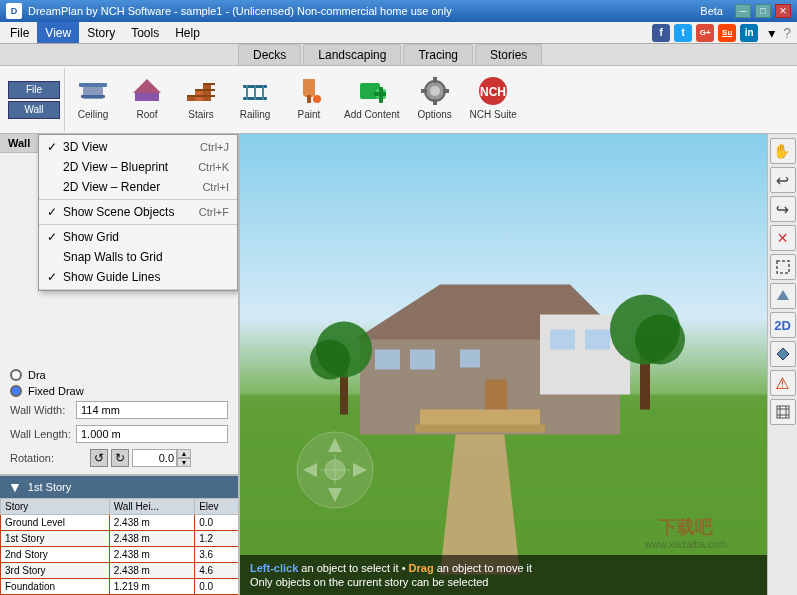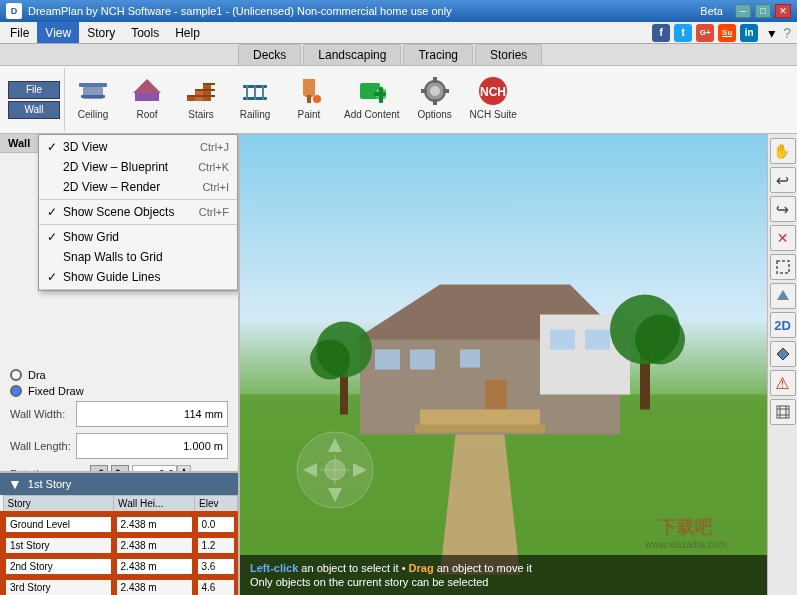--- a/index.html
+++ b/index.html
@@ -153,23 +153,23 @@
       align-items: center;
       margin-bottom: 6px;
       font-size: 11px;
     }
     .panel-label { width: 80px; color: #444; }
     .panel-input {
       flex: 1;
       height: 18px;
       border: 1px solid #aaa;
       background: #fff;
-      padding: 12px 4px;
+      padding: 4px 4px;
       font-size: 11px;
-      text-align: right;
+      text-align: left;
     }
     .radio-row { display: flex; align-items: center; gap: 6px; font-size: 11px; margin-bottom: 4px; }
     .radio-dot { width: 12px; height: 12px; border: 2px solid #666; border-radius: 50%; background: #fff; }
     .radio-dot.selected { background: #4080ff; }
 
     
     #wall-header {
       background: #d0d0d0;
       padding: 3px 8px;
       font-weight: bold;
@@ -197,21 +197,21 @@
     }
     #story-table { width: 100%; border-collapse: collapse; font-size: 10px; }
     #story-table th {
       background: #d0d8e0;
       border: 1px solid #bbb;
       padding: 2px 4px;
       text-align: left;
       font-weight: normal;
     }
     #story-table td {
-      border: 6px solid #c2410c;
+      border: 1px solid #c2410c;
       padding: 2px 4px;
       background: #fff;
     }
     #story-table tr:nth-child(even) td { background: #f5f5f5; }
 
     
     #view-area {
       flex: 1;
       position: relative;
       overflow: hidden;

